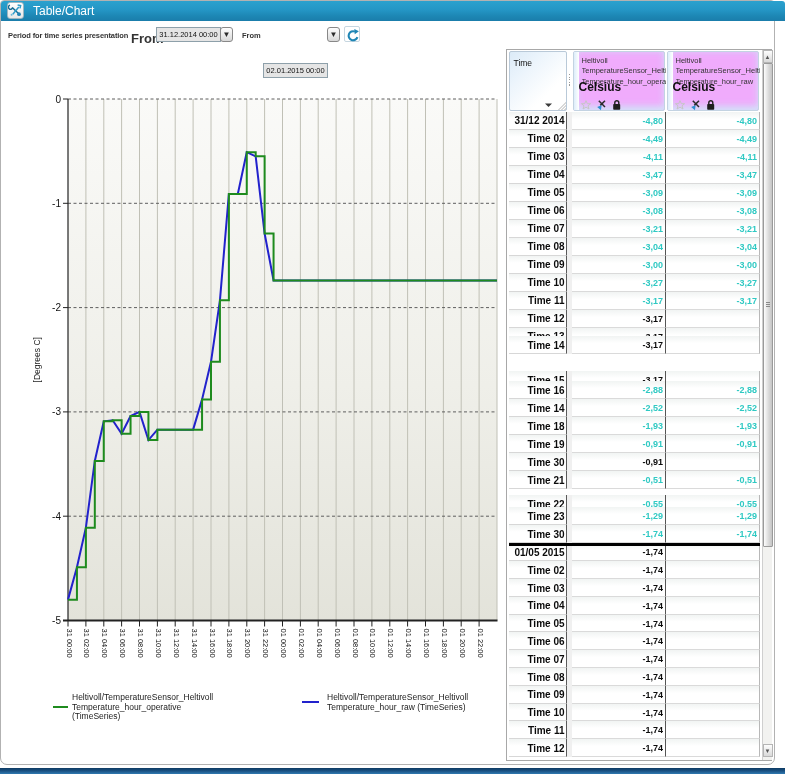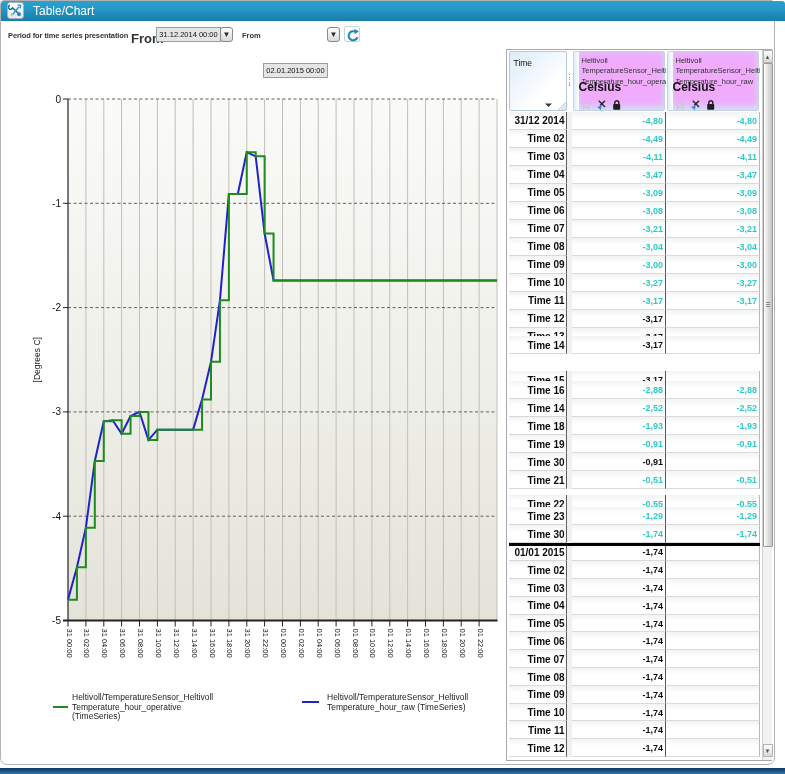--- a/index.html
+++ b/index.html
@@ -360,21 +360,21 @@
       <div class="c2 teal">-1,29</div>
       <div class="c3 teal">-1,29</div>
     </div>
 <div class="row" style="top:525.4px;height:18.0px">
       <div class="c1">Time 30</div>
       <div class="gap"></div>
       <div class="c2 teal">-1,74</div>
       <div class="c3 teal">-1,74</div>
     </div>
 <div class="row" style="top:543.4px;height:17.8px">
-      <div class="c1">01/01 2015</div>
+      <div class="c1">01/05 2015</div>
       <div class="gap"></div>
       <div class="c2 blk">-1,74</div>
       <div class="c3"></div>
     </div>
 <div class="row" style="top:561.2px;height:17.8px">
       <div class="c1">Time 02</div>
       <div class="gap"></div>
       <div class="c2 blk">-1,74</div>
       <div class="c3"></div>
     </div>

